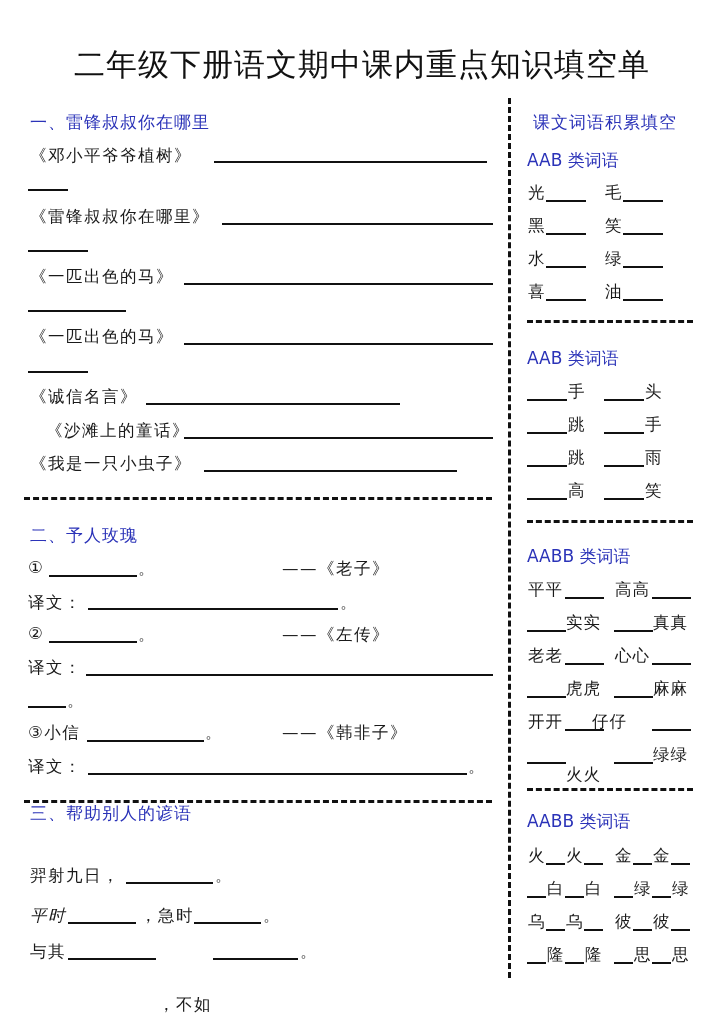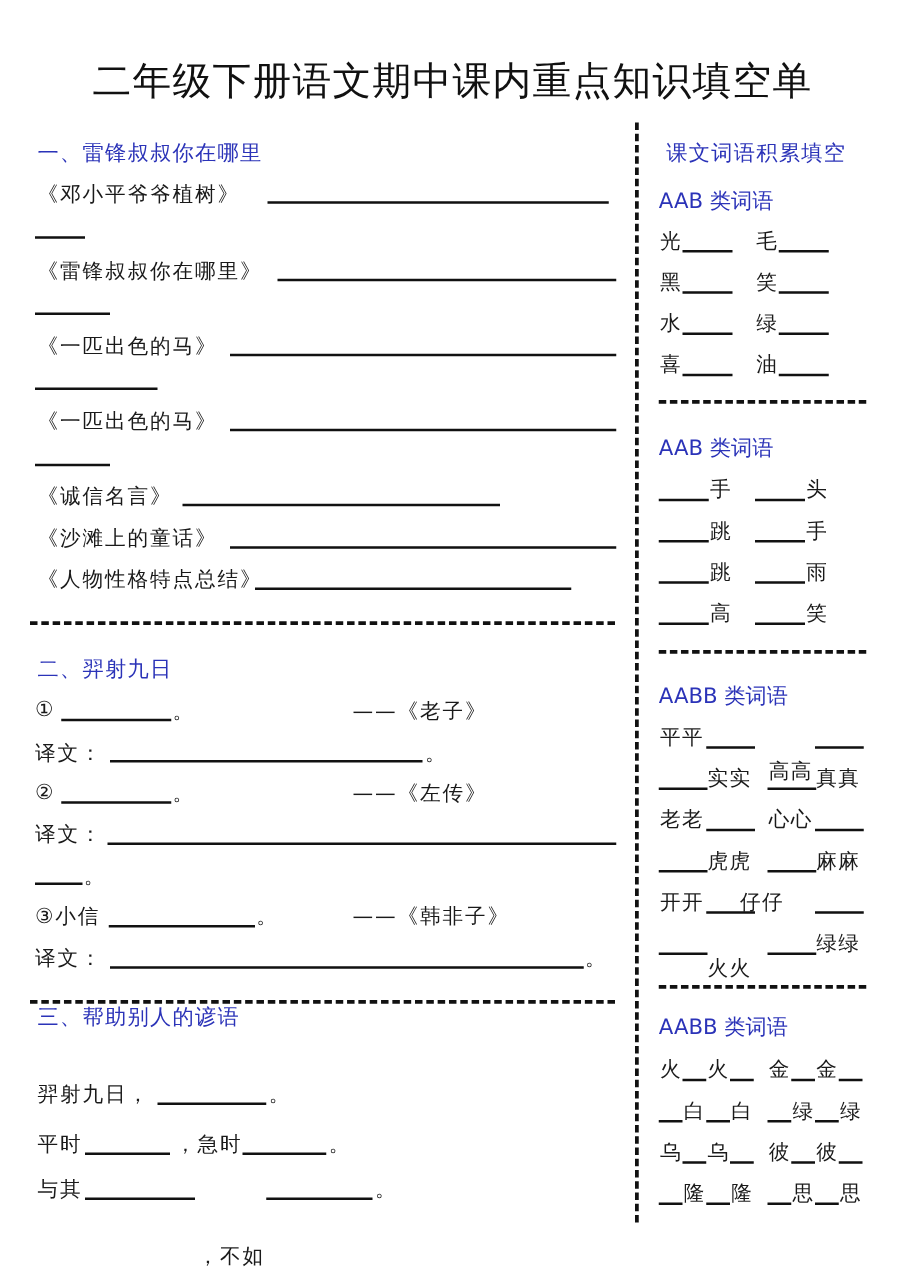--- a/index.html
+++ b/index.html
@@ -37,29 +37,29 @@
 <div class="line" style="left:184px;top:283px;width:309px;"></div>
 <div class="line" style="left:28px;top:310px;width:98px;"></div>
 
 <div class="txt" style="left:30px;top:326px;">《一匹出色的马》</div>
 <div class="line" style="left:184px;top:343px;width:309px;"></div>
 <div class="line" style="left:28px;top:371px;width:60px;"></div>
 
 <div class="txt" style="left:30px;top:386px;">《诚信名言》</div>
 <div class="line" style="left:146px;top:403px;width:254px;"></div>
 
-<div class="txt" style="left:30px;top:420px;">《沙滩上的童话》</div>
+<div class="txt" style="left:46px;top:420px;">《沙滩上的童话》</div>
 <div class="line" style="left:184px;top:437px;width:309px;"></div>
 
-<div class="txt" style="left:30px;top:453px;">《人物性格特点总结》</div>
+<div class="txt" style="left:30px;top:453px;">《我是一只小虫子》</div>
 <div class="line" style="left:204px;top:470px;width:253px;"></div>
 
 <div class="hdash-l" style="top:497px;"></div>
 
-<div class="sec-h" style="left:30px;top:524px;">二、羿射九日</div>
+<div class="sec-h" style="left:30px;top:524px;">二、予人玫瑰</div>
 
 <div class="txt" style="left:28px;top:558px;">①</div>
 <div class="line" style="left:49px;top:575px;width:88px;"></div>
 <div class="txt" style="left:138px;top:558px;">。</div>
 <div class="txt" style="left:282px;top:558px;">——《老子》</div>
 
 <div class="txt" style="left:28px;top:592px;">译文：</div>
 <div class="line" style="left:88px;top:608px;width:250px;"></div>
 <div class="txt" style="left:340px;top:592px;">。</div>
 
@@ -83,21 +83,21 @@
 <div class="txt" style="left:468px;top:756px;">。</div>
 
 <div class="hdash-l" style="top:800px;"></div>
 
 <div class="sec-h" style="left:30px;top:802px;">三、帮助别人的谚语</div>
 
 <div class="txt" style="left:30px;top:865px;">羿射九日，</div>
 <div class="line" style="left:126px;top:882px;width:87px;"></div>
 <div class="txt" style="left:215px;top:865px;">。</div>
 
-<div class="txt" style="left:30px;top:905px;">平时</div>
+<div class="txt" style="left:30px;top:905px;font-style:italic;">平时</div>
 <div class="line" style="left:68px;top:922px;width:68px;"></div>
 <div class="txt" style="left:140px;top:905px;">，急时</div>
 <div class="line" style="left:194px;top:922px;width:67px;"></div>
 <div class="txt" style="left:263px;top:905px;">。</div>
 
 <div class="txt" style="left:30px;top:941px;">与其</div>
 <div class="line" style="left:68px;top:958px;width:88px;"></div>
 <div class="txt" style="left:158px;top:994px;">，不如</div>
 <div class="line" style="left:213px;top:958px;width:85px;"></div>
 <div class="txt" style="left:300px;top:941px;">。</div>
@@ -147,21 +147,21 @@
 <div class="rtxt" style="left:568px;top:480px;">高</div>
 <div class="line" style="left:604px;top:498px;width:40px;"></div>
 <div class="rtxt" style="left:645px;top:480px;">笑</div>
 
 <div class="hdash-r" style="top:520px;"></div>
 
 <div class="sec-h" style="left:527px;top:545px;letter-spacing:0;">AABB 类词语</div>
 
 <div class="rtxt" style="left:528px;top:579px;">平平</div>
 <div class="line" style="left:565px;top:597px;width:39px;"></div>
-<div class="rtxt" style="left:615px;top:579px;margin-top:27px;">高高</div>
+<div class="rtxt" style="left:615px;top:579px;">高高</div>
 <div class="line" style="left:652px;top:597px;width:39px;"></div>
 
 <div class="line" style="left:527px;top:630px;width:39px;"></div>
 <div class="rtxt" style="left:566px;top:612px;">实实</div>
 <div class="line" style="left:614px;top:630px;width:39px;"></div>
 <div class="rtxt" style="left:653px;top:612px;">真真</div>
 
 <div class="rtxt" style="left:528px;top:645px;">老老</div>
 <div class="line" style="left:565px;top:663px;width:39px;"></div>
 <div class="rtxt" style="left:615px;top:645px;">心心</div>

